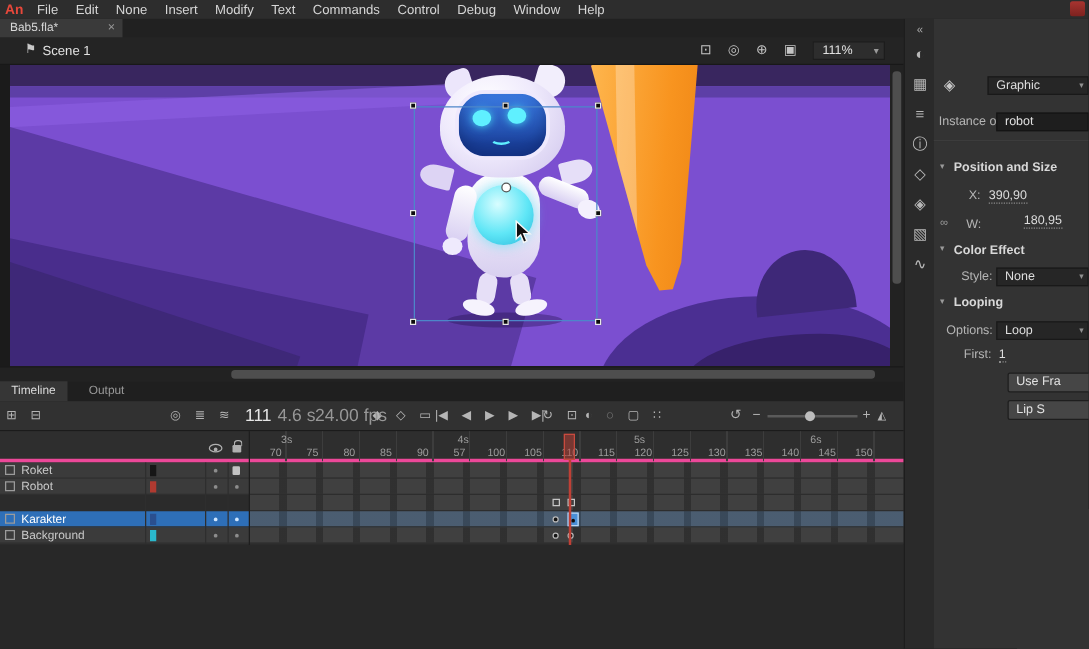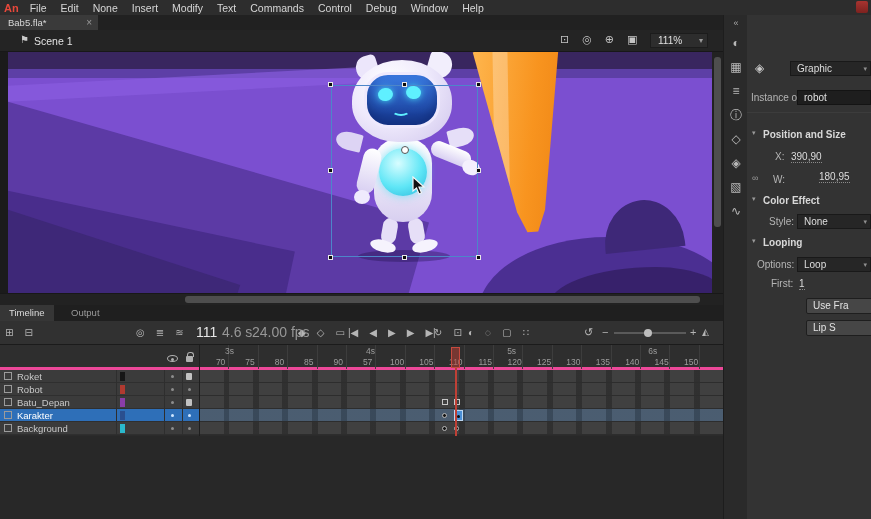--- a/index.html
+++ b/index.html
@@ -379,27 +379,20 @@
         </div>
         <div class="trow" style="top: 0px;"></div>
         <div class="lrow" style="top: 13px;">
           <span class="ltype"></span>
           <span class="lname">Robot</span>
           <span class="lswatch" style="background: rgb(176, 58, 48);"></span>
           <span class="ldot eye"></span>
           <span class="ldot lock"></span>
         </div>
         <div class="trow" style="top: 13px;"></div>
-        <div class="lrow" style="top: 26px;">
-          <span class="ltype"></span>
-          <span class="lname">Batu_Depan</span>
-          <span class="lswatch" style="background: rgb(138, 61, 168);"></span>
-          <span class="ldot eye"></span>
-          <span class="llock"></span>
-        </div>
         <div class="trow" style="top: 26px;">
           <span class="kf kf-hollow" style="left: 242.08px;"></span>
           <span class="kf kf-hollow" style="left: 253.84px;"></span>
         </div>
         <div class="lrow sel" style="top: 39px;">
           <span class="ltype"></span>
           <span class="lname">Karakter</span>
           <span class="lswatch" style="background: rgb(42, 79, 143);"></span>
           <span class="ldot eye"></span>
           <span class="ldot lock"></span>

